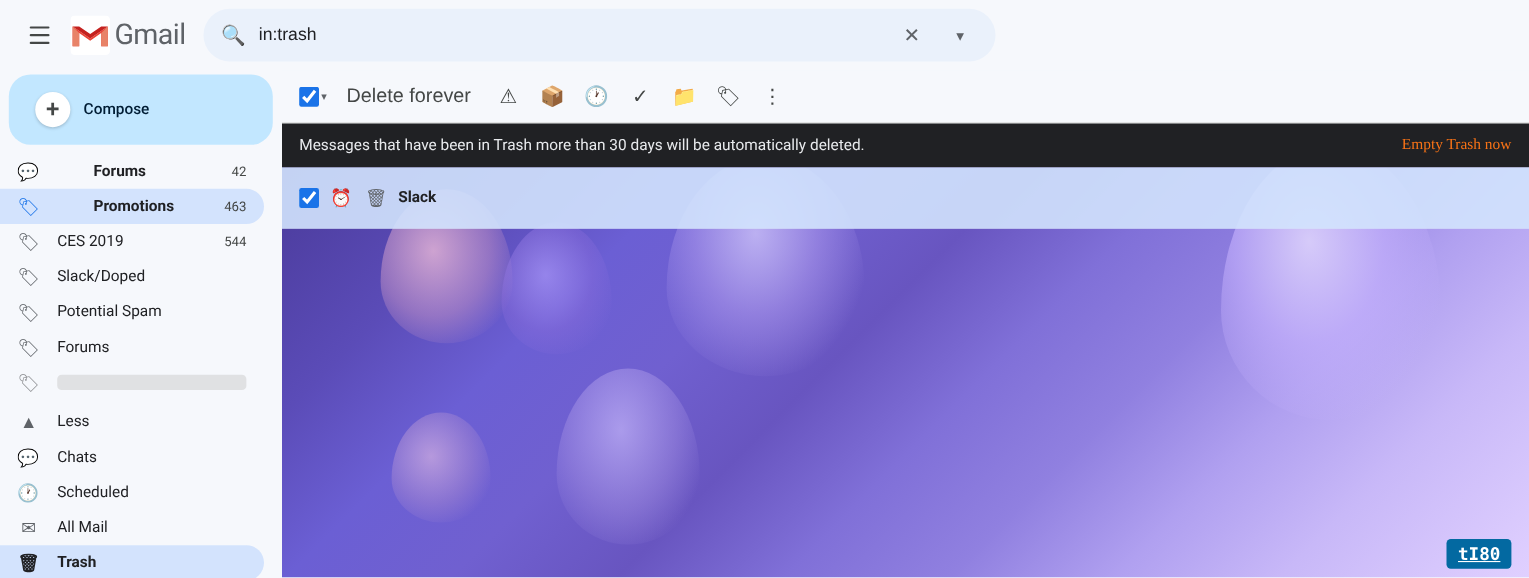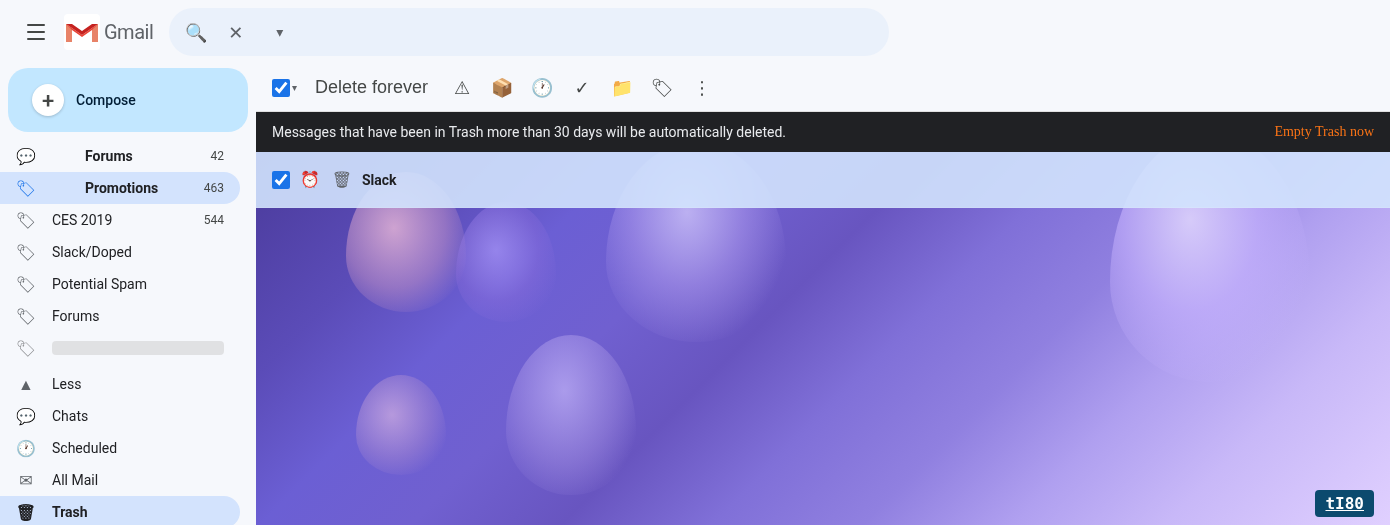--- a/index.html
+++ b/index.html
@@ -35,21 +35,21 @@
     .hamburger-lines span {
       display: block; width: 18px; height: 2px; background: #444746; border-radius: 1px;
     }
     .gmail-logo {
       display: flex; align-items: center; gap: 4px; margin-right: 8px;
     }
     .gmail-logo-m {
       width: 36px; height: 36px;
     }
     .gmail-logo-text {
-      font-size: 20px; color: #5f6368; font-weight: 400; letter-spacing: -0.5px;
+      font-size: 26px; color: #5f6368; font-weight: 400; letter-spacing: -0.5px;
     }
     .search-bar {
       flex: 1;
       max-width: 720px;
       height: 48px;
       background: #eaf1fb;
       border-radius: 24px;
       display: flex;
       align-items: center;
       padding: 0 16px;
@@ -297,21 +297,21 @@
       margin: 0 8px;
     }
     .email-subject .subject-main { font-weight: 500; }
     .email-subject .subject-sep { color: #5f6368; }
     .email-subject .subject-snippet { color: #5f6368; font-weight: 400; }
 
     
     .watermark {
       position: absolute;
       bottom: 8px; right: 16px;
-      background: #0c4a6e;
+      background: #0369a1;
       color: white;
       font-size: 16px;
       font-weight: 700;
       padding: 4px 10px;
       border-radius: 4px;
       z-index: 10;
       font-family: monospace;
       text-decoration: underline;
     }
   </style>
@@ -340,20 +340,21 @@
       <path d="M2 28 L2 10 L18 21 L34 10 L34 28 L28 28 L28 16 L18 23 L8 16 L8 28 Z" fill="#EA4335"></path>
       <path d="M2 10 L8 10 L18 17 L28 10 L34 10 L18 21 Z" fill="#C5221F"></path>
       <path d="M2 28 L8 28 L8 16 L2 10 Z" fill="#E88368"></path>
       <path d="M34 28 L28 28 L28 16 L34 10 Z" fill="#E88368"></path>
     </svg>
     <span class="gmail-logo-text">Gmail</span>
   </div>
 
   <div class="search-bar">
     <span style="color:#5f6368; font-size:18px;">🔍</span>
+    <input type="text" value="in:trash" style="">
     <div class="search-clear-btn">✕</div>
     <div class="search-dropdown-btn">▾</div>
   </div>
 </div>
 
 <div class="main-layout">
 
   <div class="sidebar">
 
     <div class="compose-btn">

